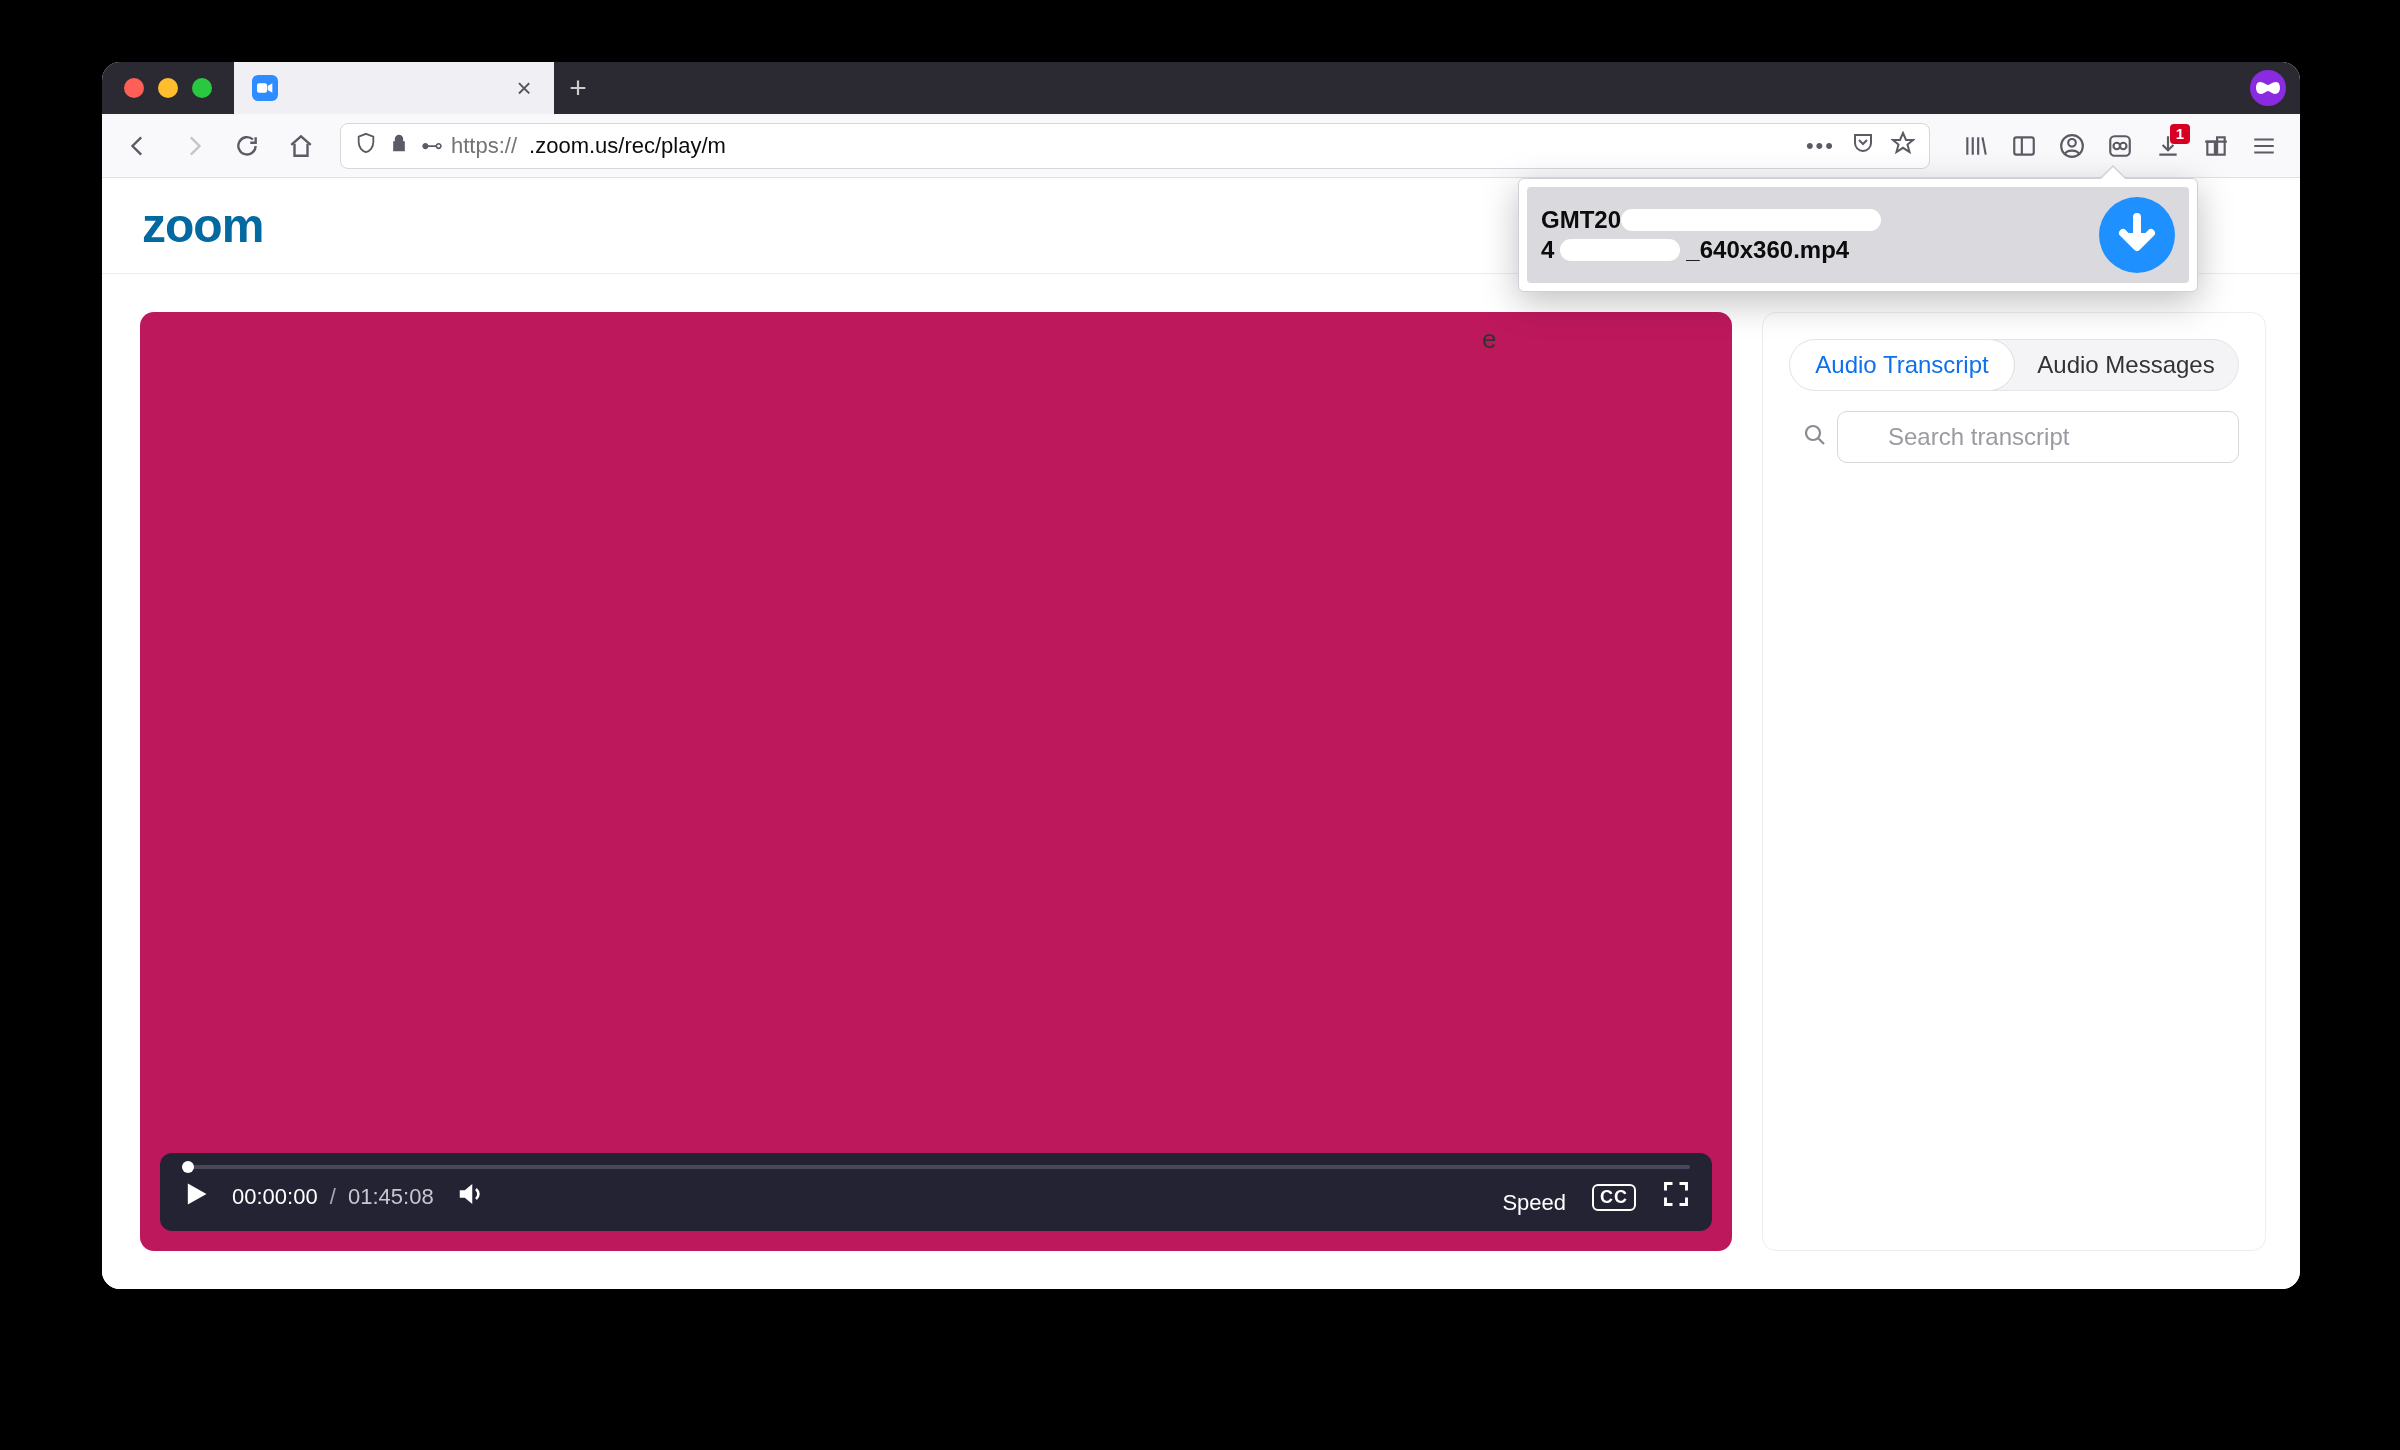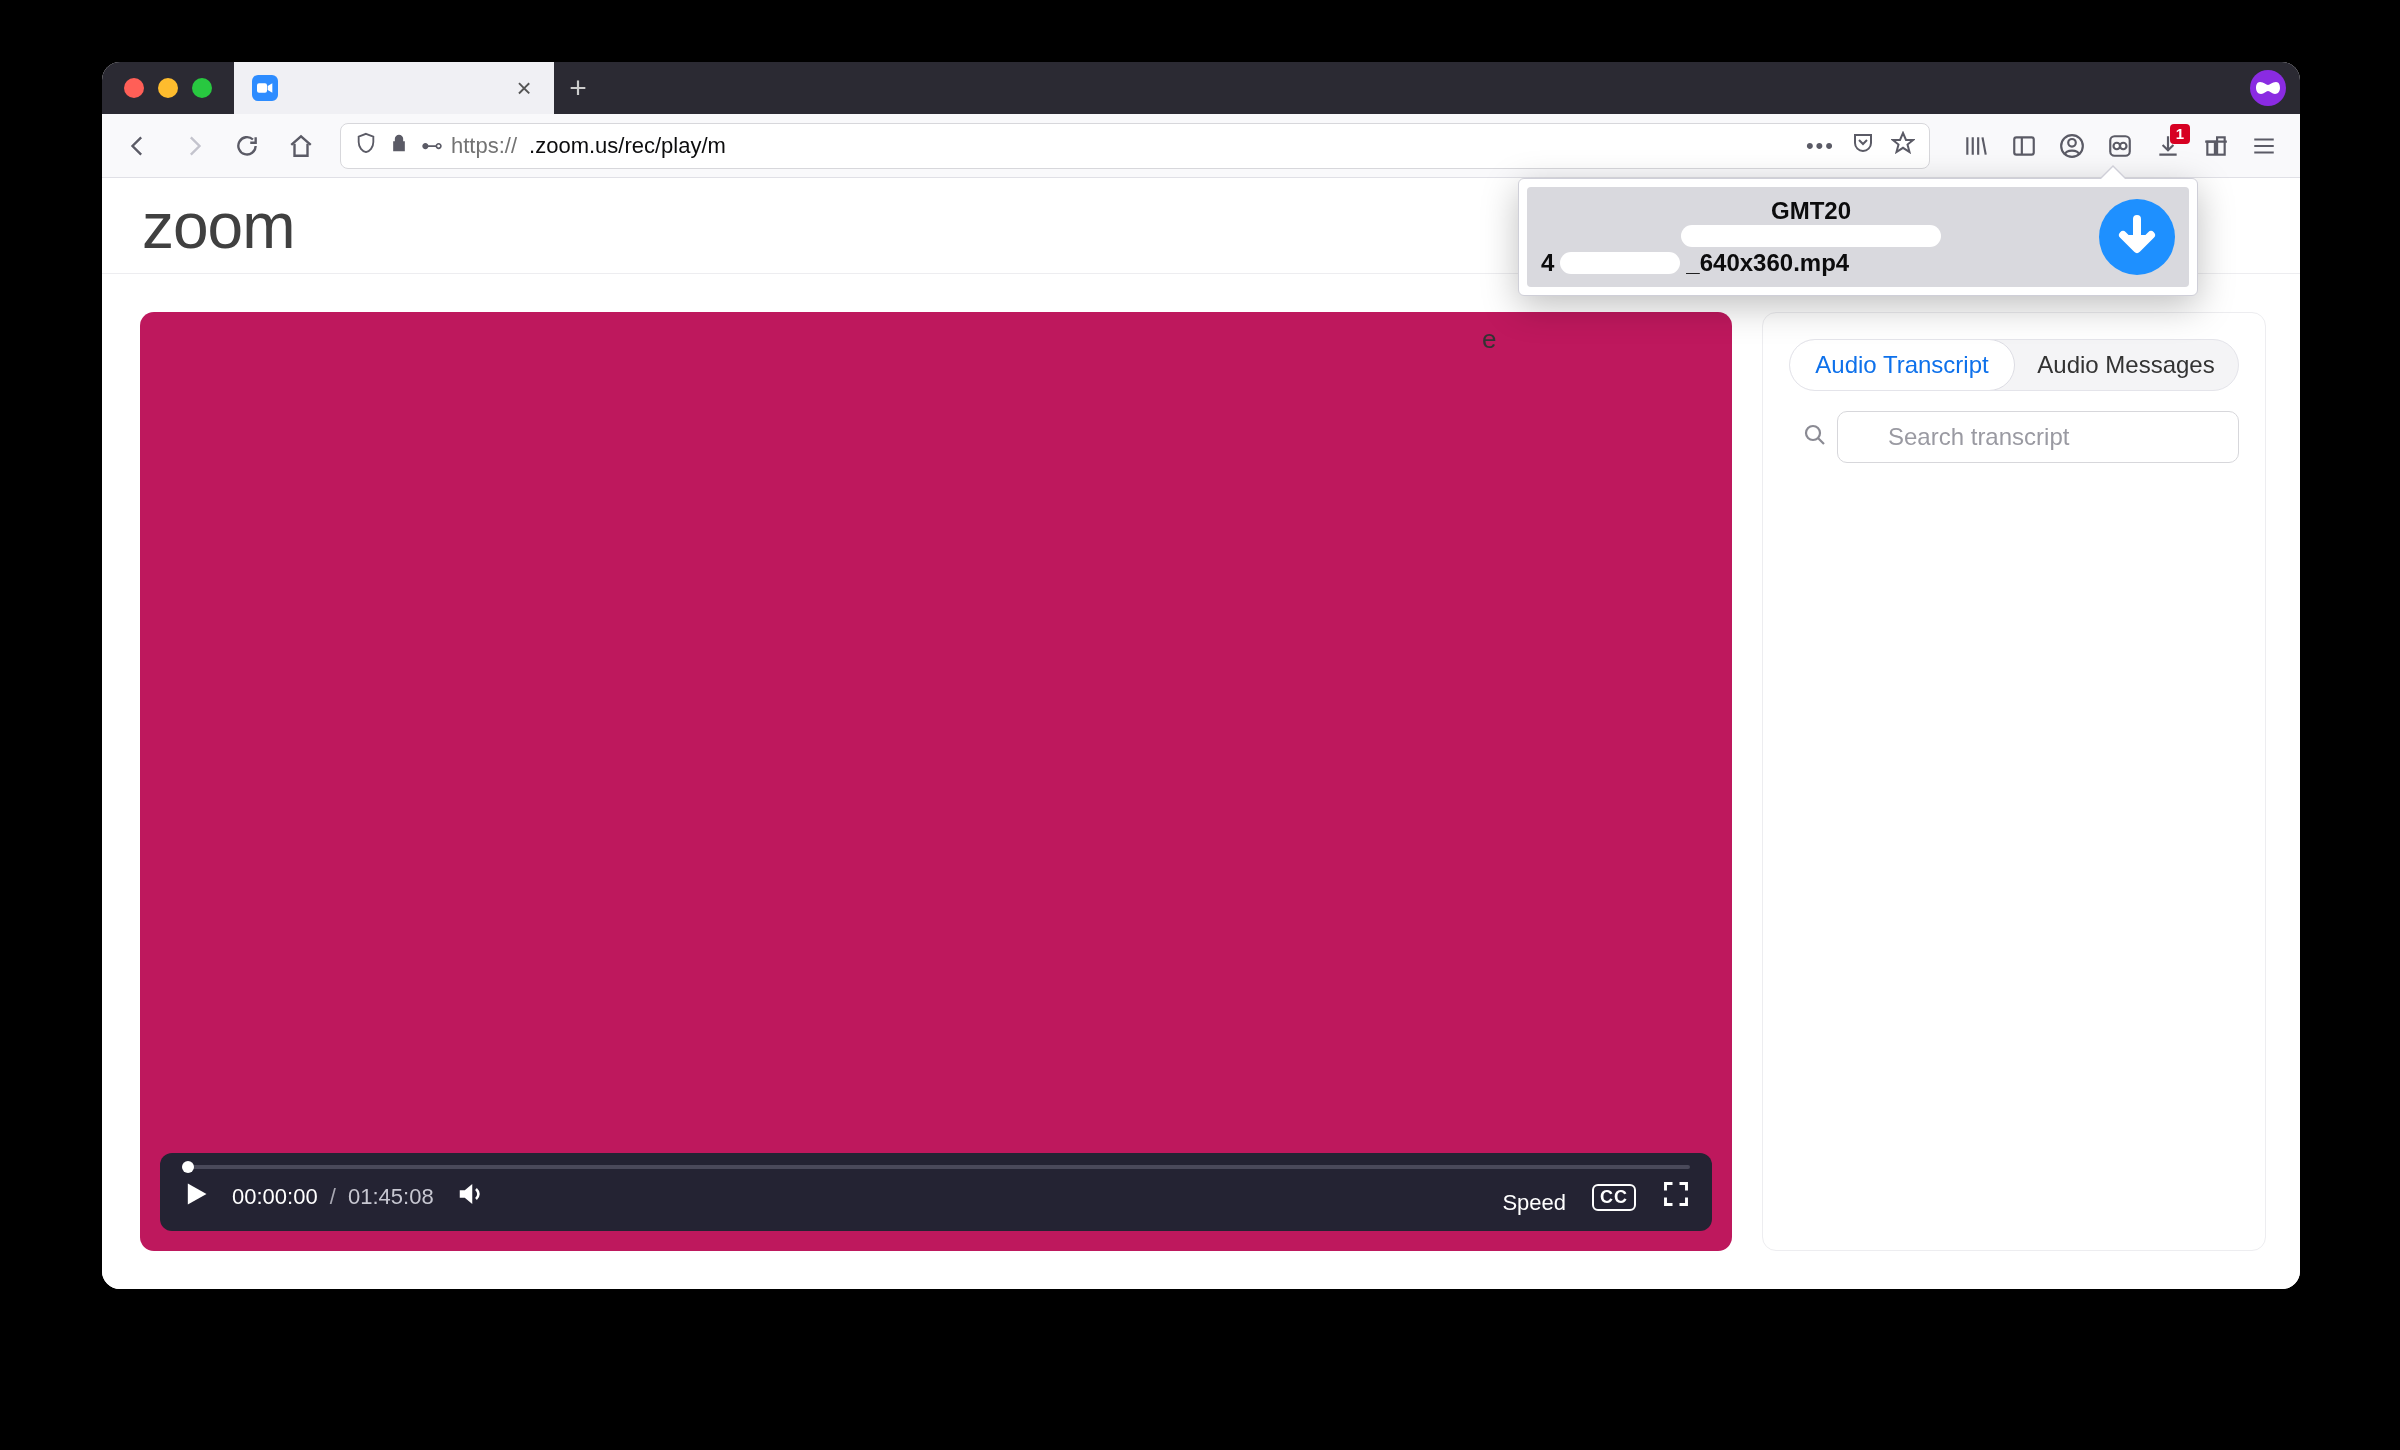--- a/index.html
+++ b/index.html
@@ -146,21 +146,21 @@
     background:#d9d9de;
     border-radius:4px;
     padding:10px 14px;
     display:flex;
     align-items:center;
     gap:18px;
   }
   .dl-text{flex:1;min-width:0;}
   .dl-line1{
     font-size:24px;font-weight:700;color:#0c0c0d;
-    display:flex;align-items:center;gap:0;flex-direction:column;
+    display:flex;align-items:center;gap:0;
   }
   .dl-line1 .redact{
     flex:0 0 auto;
     width:260px;height:22px;background:#fff;border-radius:12px;
   }
   .dl-line2{
     font-size:24px;font-weight:700;color:#0c0c0d;
     display:flex;align-items:center;gap:6px;margin-top:2px;
   }
   .dl-line2 .redact2{width:120px;height:22px;background:#fff;border-radius:12px;}
@@ -178,21 +178,21 @@
     overflow:hidden;
   }
   .zoom-header{
     height:96px;
     background:#fff;
     border-bottom:1px solid #ededf0;
     display:flex;align-items:center;
     padding:0 40px;
   }
   .zoom-logo{
-    font-size:64px;font-weight:400;color:#404040;letter-spacing:-1px;text-transform:lowercase;
+    font-size:48px;font-weight:700;color:#0369a1;letter-spacing:-1px;text-transform:lowercase;
     font-family: Arial, sans-serif;
   }
   .content-row{
     display:flex;
     padding: 38px 34px 38px 38px;
     gap: 30px;
     height: calc(100% - 96px);
   }
   .video-pane{
     flex:1;

